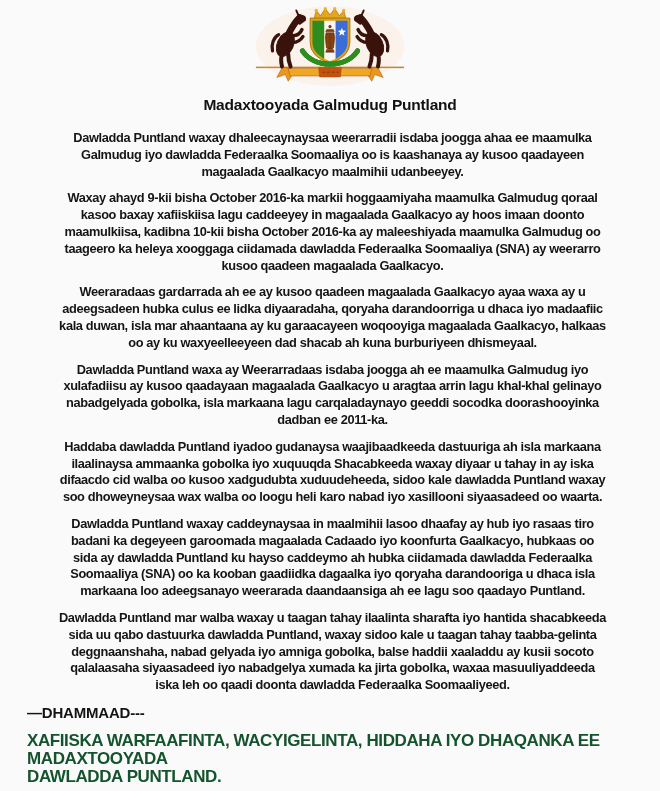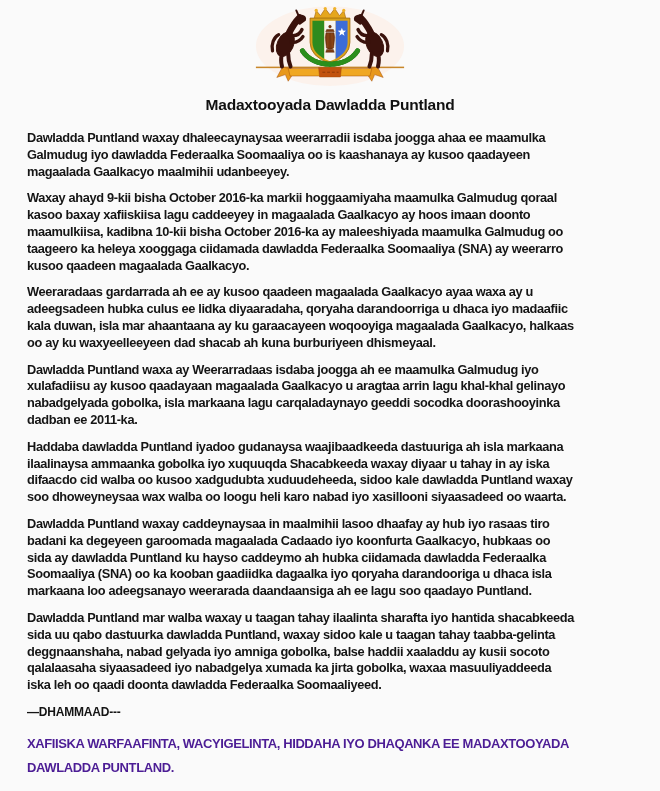--- a/index.html
+++ b/index.html
@@ -31,36 +31,37 @@
     margin:16px 22px 0 27px;
   }
   .para{
     white-space:pre-line;
     font-weight:bold;
     font-size:12.8px;
     line-height:16.8px;
     letter-spacing:-0.35px;
     margin:0 0 10px 0;
     color:#151515;
+    text-align:center;
   }
   .end-marker{
     font-weight:bold;
-    font-size:12px;
+    font-size:15px;
     line-height:17px;
     letter-spacing:-0.2px;
     margin:3px 0 0 0;
   }
   .footer-text{
     white-space:pre-line;
     font-weight:bold;
-    font-size:13px;
-    line-height:24px;
+    font-size:17px;
+    line-height:18px;
     letter-spacing:-0.4px;
     margin:11px 0 0 0;
-    color:#4c1d95;
+    color:#14532d;
   }
 </style>
 </head>
 <body>
 
 <div class="page">
 
   <div class="emblem">
     <svg viewBox="0 0 160 88" width="152" height="84" aria-hidden="true">
       <ellipse cx="80" cy="42" rx="78" ry="42" fill="#fcf2ec"></ellipse>
@@ -127,21 +128,21 @@
         <path d="M39,38 C45,38.5 49,36 51.5,32" fill="none" stroke-width="3.6" stroke-linecap="round"></path>
         <path d="M29.5,50 C28,55 28.5,59.5 29.5,63.5" fill="none" stroke-width="4.2" stroke-linecap="round"></path>
         <path d="M36,50 C36,56 37,60 38.5,63.5" fill="none" stroke-width="4.2" stroke-linecap="round"></path>
         <path d="M26,30 C20.5,33 18,40 19.5,47" fill="none" stroke-width="3.4" stroke-linecap="round"></path>
       </g>
       <use href="#horseL" transform="translate(160,0) scale(-1,1)"></use>
     </svg>
   </div>
 
   <div class="titles">
-    <div class="title-line">Madaxtooyada Dawladda Puntland</div>
+    <div class="title-line">Madaxtooyada Galmudug Puntland</div>
   </div>
 
   <div class="content">
     <p class="para">Dawladda Puntland waxay dhaleecaynaysaa weerarradii isdaba joogga ahaa ee maamulka
 Galmudug iyo dawladda Federaalka Soomaaliya oo is kaashanaya ay kusoo qaadayeen
 magaalada Gaalkacyo maalmihii udanbeeyey.</p>
     <p class="para">Waxay ahayd 9-kii bisha October 2016-ka markii hoggaamiyaha maamulka Galmudug qoraal
 kasoo baxay xafiiskiisa lagu caddeeyey in magaalada Gaalkacyo ay hoos imaan doonto
 maamulkiisa, kadibna 10-kii bisha October 2016-ka ay maleeshiyada maamulka Galmudug oo
 taageero ka heleya xooggaga ciidamada dawladda Federaalka Soomaaliya (SNA) ay weerarro

